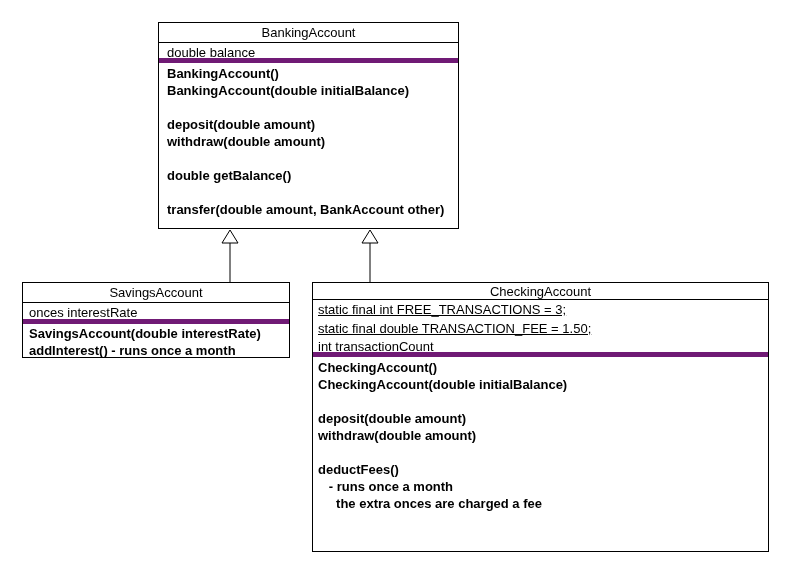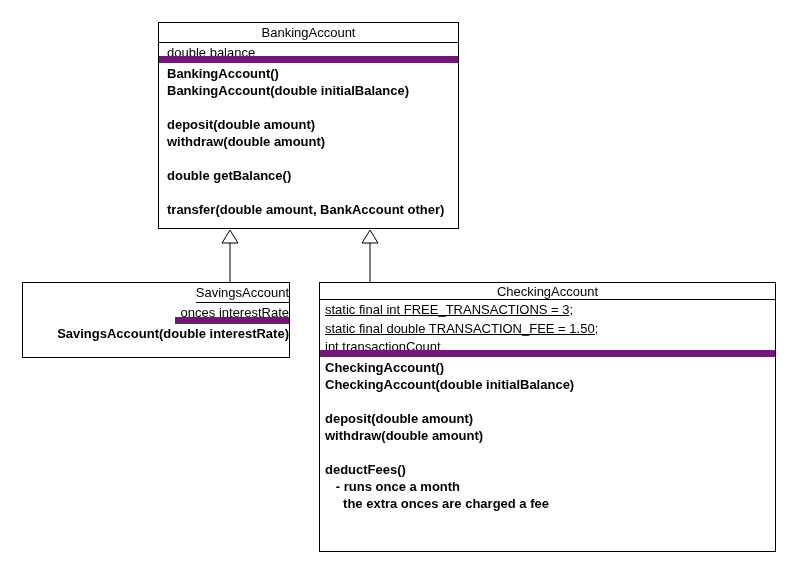--- a/index.html
+++ b/index.html
@@ -29,21 +29,21 @@
     box-sizing: border-box;
     border-bottom: 1px solid #000000;
     display: flex;
     align-items: center;
     justify-content: center;
     flex: none;
     white-space: pre;
   }
   .class-attrs {
     box-sizing: border-box;
-    border-bottom: 7px solid #701a75;
+    border-bottom: 5px solid #701a75;
     flex: none;
     overflow: hidden;
   }
   .class-methods {
     box-sizing: border-box;
     flex: 1;
     overflow: hidden;
     font-weight: bold;
   }
   .line {
@@ -52,27 +52,27 @@
     min-height: 17px;
   }
 
   
   #banking { left: 158px; top: 22px; width: 301px; height: 207px; }
   #banking .class-title { height: 20px; }
   #banking .class-attrs { height: 20px; padding: 1px 0 0 8px; }
   #banking .class-methods { padding: 2px 0 0 8px; }
 
   
-  #savings { left: 22px; top: 282px; width: 268px; height: 76px; align-items: flex-end; }
+  #savings { left: 22px; top: 282px; width: 268px; height: 76px; }
   #savings .class-title { height: 20px; }
   #savings .class-attrs { height: 21px; padding: 1px 0 0 6px; }
   #savings .class-methods { padding: 1px 0 0 6px; }
 
   
-  #checking { left: 312px; top: 282px; width: 457px; height: 270px; margin-left: 7px; }
+  #checking { left: 312px; top: 282px; width: 457px; height: 270px; }
   #checking .class-title { height: 17px; }
   #checking .class-attrs { height: 57px; padding: 1px 0 0 5px; }
   #checking .class-attrs .line { line-height: 18.5px; min-height: 18.5px; text-decoration: underline; }
   #checking .class-methods { padding: 2px 0 0 5px; }
 
   .inherit-arrow {
     position: absolute;
     width: 18px;
     height: 53px;
   }
@@ -102,20 +102,21 @@
       </div>
   </div>
 
   <div class="class-box" id="savings">
     <div class="class-title">SavingsAccount</div>
     <div class="class-attrs">
         <div class="line">onces interestRate</div>
       </div>
     <div class="class-methods">
         <div class="line">SavingsAccount(double interestRate)</div>
+        <div class="line">addInterest() - runs once a month</div>
       </div>
   </div>
 
   <div class="class-box" id="checking">
     <div class="class-title">CheckingAccount</div>
     <div class="class-attrs">
         <div class="line">static final int FREE_TRANSACTIONS = 3;</div>
         <div class="line">static final double TRANSACTION_FEE = 1.50;</div>
         <div class="line">int transactionCount</div>
       </div>

